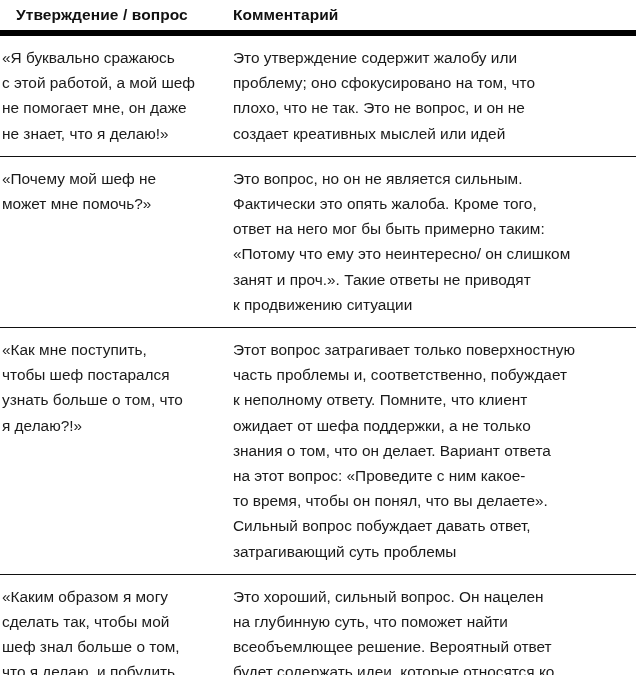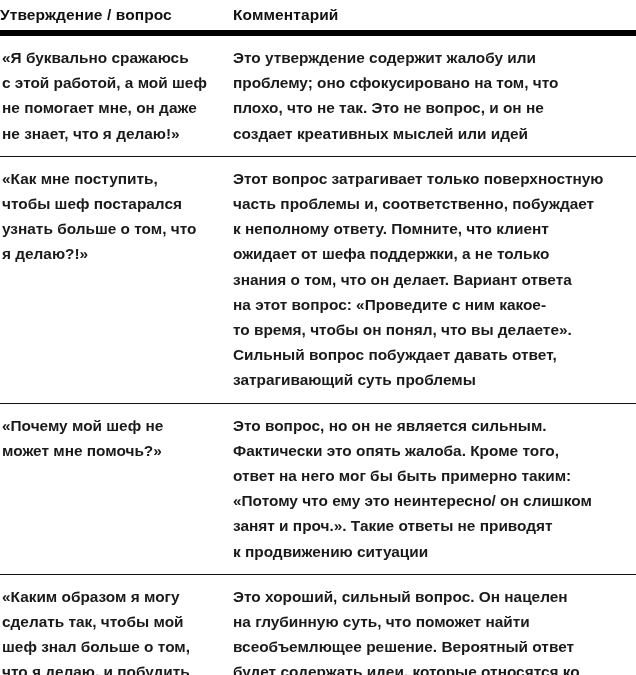--- a/index.html
+++ b/index.html
@@ -26,40 +26,40 @@
   }
   table.qtable col.c1 { width: 233px; }
   table.qtable col.c2 { width: 403px; }
 
   thead th {
     text-align: left;
     vertical-align: top;
     font-weight: bold;
     font-size: 15.5px;
     line-height: 25px;
-    padding: 2px 10px 3px 0;
+    padding: 2px 10px 3px 16px;
     border: none;
     color: #111;
     letter-spacing: 0.1px;
   }
   thead tr {
     border-bottom: 6px solid #000;
   }
   thead th.h2 {
     padding-left: 0px;
   }
 
   tbody td {
     vertical-align: top;
     font-size: 15.4px;
     line-height: 25.2px;
     padding: 9px 12px 10px 2px;
     border-bottom: 1.6px solid #111;
     color: #1a1a1a;
-    font-weight: 700;
+    font-weight: 400;
   }
   tbody td.c2 {
     padding-left: 0px;
     padding-right: 12px;
   }
   tbody tr:last-child td {
     border-bottom: 1.6px solid #111;
   }
   .cell-text {
     display: block;
@@ -91,49 +91,49 @@
         </td>
         <td class="c2">
           <span class="cell-text">Это утверждение содержит жалобу или
 проблему; оно сфокусировано на том, что
 плохо, что не так. Это не вопрос, и он не
 создает креативных мыслей или идей</span>
         </td>
       </tr>
       <tr>
         <td class="c1">
+          <span class="cell-text">«Почему мой шеф не
+может мне помочь?»</span>
+        </td>
+        <td class="c2">
+          <span class="cell-text">Это вопрос, но он не является сильным.
+Фактически это опять жалоба. Кроме того,
+ответ на него мог бы быть примерно таким:
+«Потому что ему это неинтересно/ он слишком
+занят и проч.». Такие ответы не приводят
+к продвижению ситуации</span>
+        </td>
+      </tr>
+      <tr>
+        <td class="c1">
           <span class="cell-text">«Как мне поступить,
 чтобы шеф постарался
 узнать больше о том, что
 я делаю?!»</span>
         </td>
         <td class="c2">
           <span class="cell-text">Этот вопрос затрагивает только поверхностную
 часть проблемы и, соответственно, побуждает
 к неполному ответу. Помните, что клиент
 ожидает от шефа поддержки, а не только
 знания о том, что он делает. Вариант ответа
 на этот вопрос: «Проведите с ним какое-
 то время, чтобы он понял, что вы делаете».
 Сильный вопрос побуждает давать ответ,
 затрагивающий суть проблемы</span>
-        </td>
-      </tr>
-      <tr>
-        <td class="c1">
-          <span class="cell-text">«Почему мой шеф не
-может мне помочь?»</span>
-        </td>
-        <td class="c2">
-          <span class="cell-text">Это вопрос, но он не является сильным.
-Фактически это опять жалоба. Кроме того,
-ответ на него мог бы быть примерно таким:
-«Потому что ему это неинтересно/ он слишком
-занят и проч.». Такие ответы не приводят
-к продвижению ситуации</span>
         </td>
       </tr>
       <tr>
         <td class="c1">
           <span class="cell-text">«Каким образом я могу
 сделать так, чтобы мой
 шеф знал больше о том,
 что я делаю, и побудить
 его оказывать мне больше
 поддержки?»</span>

